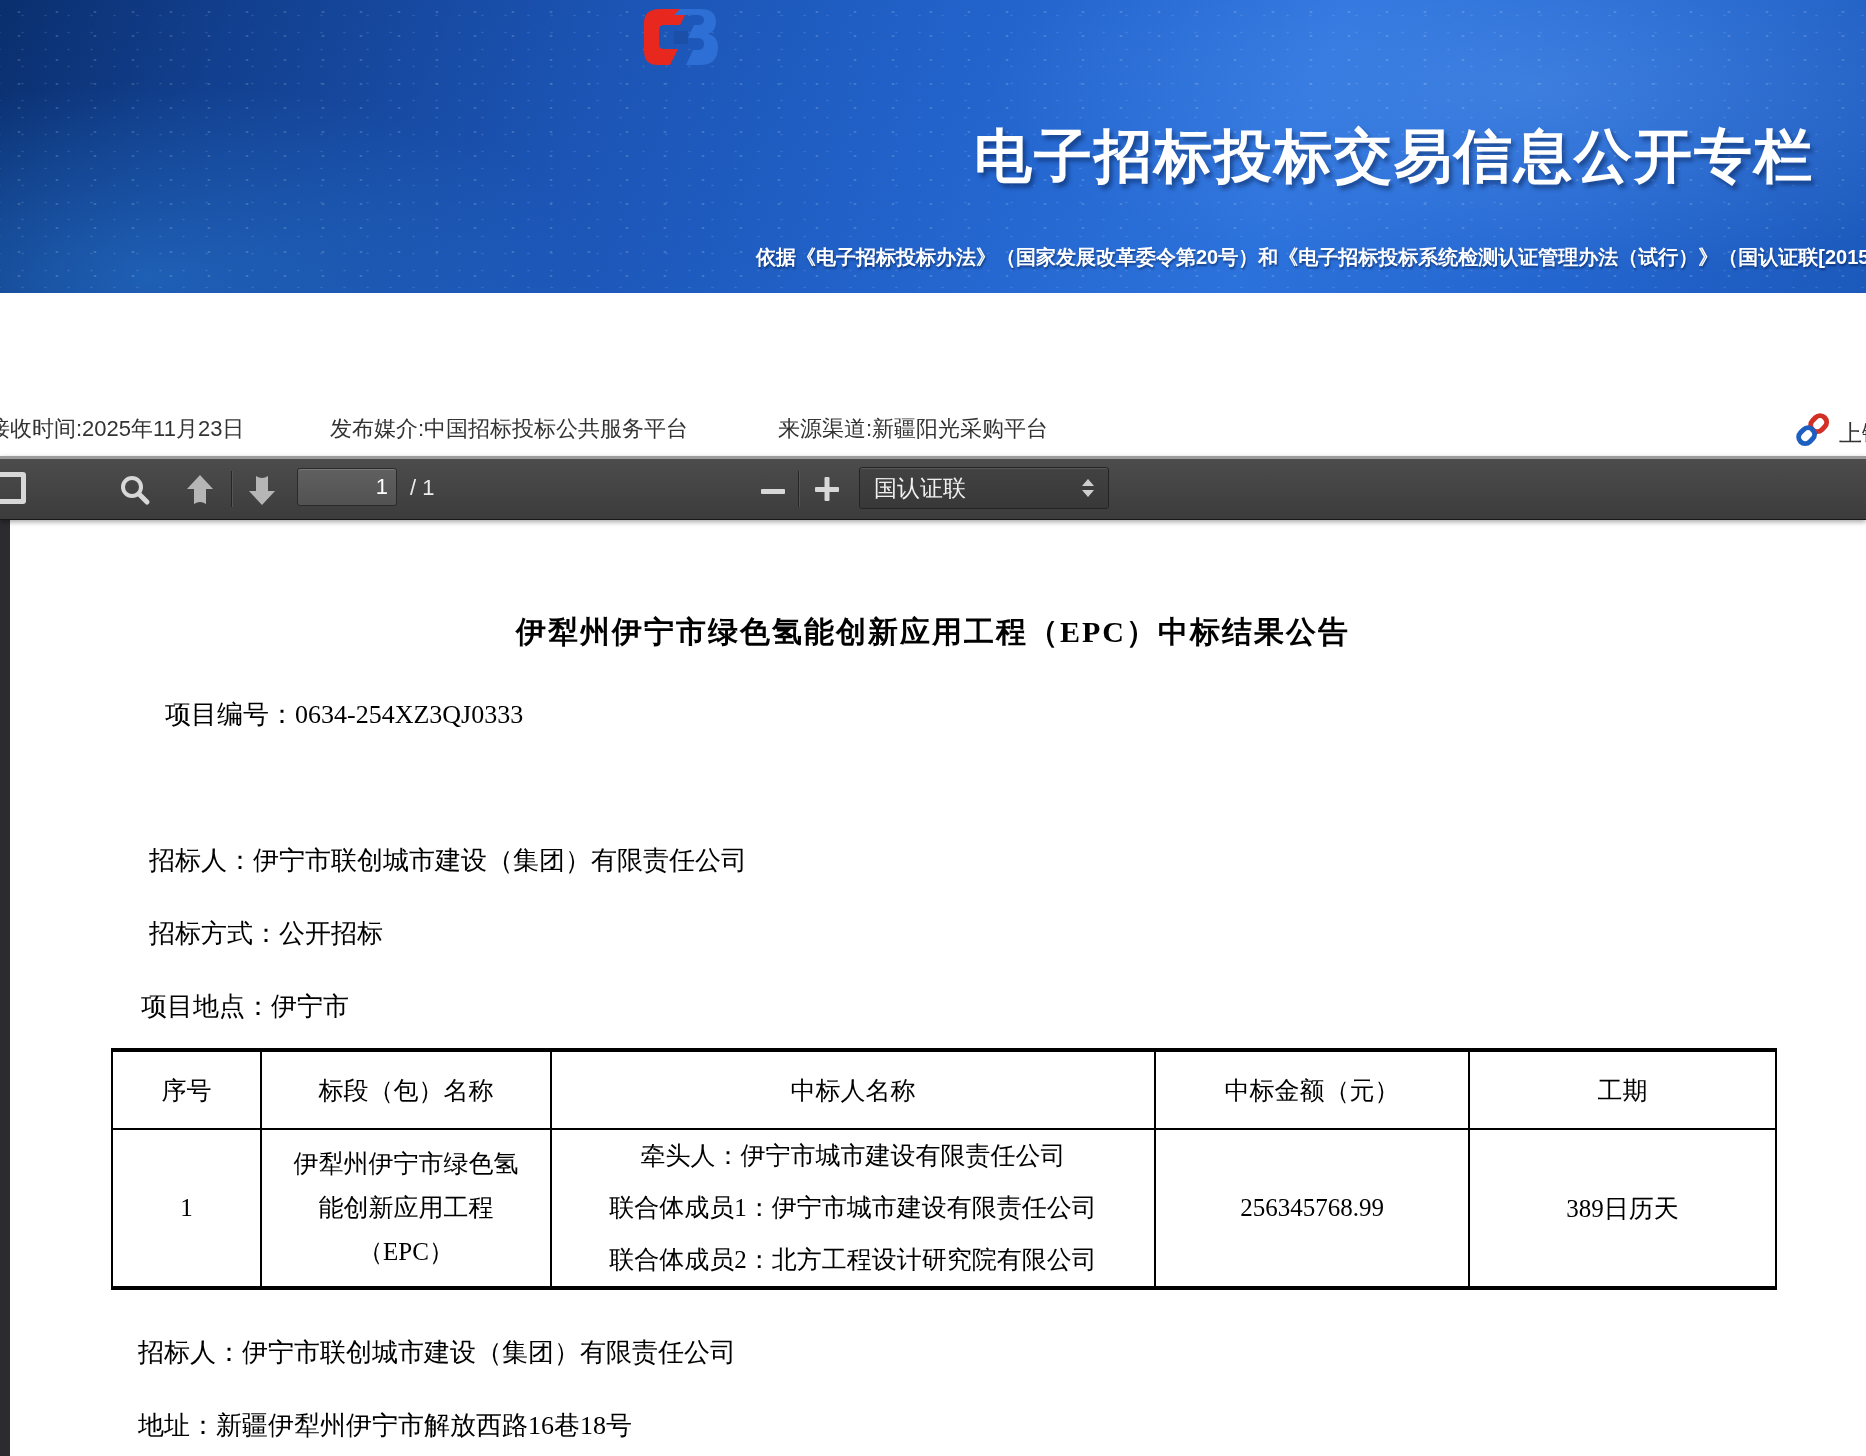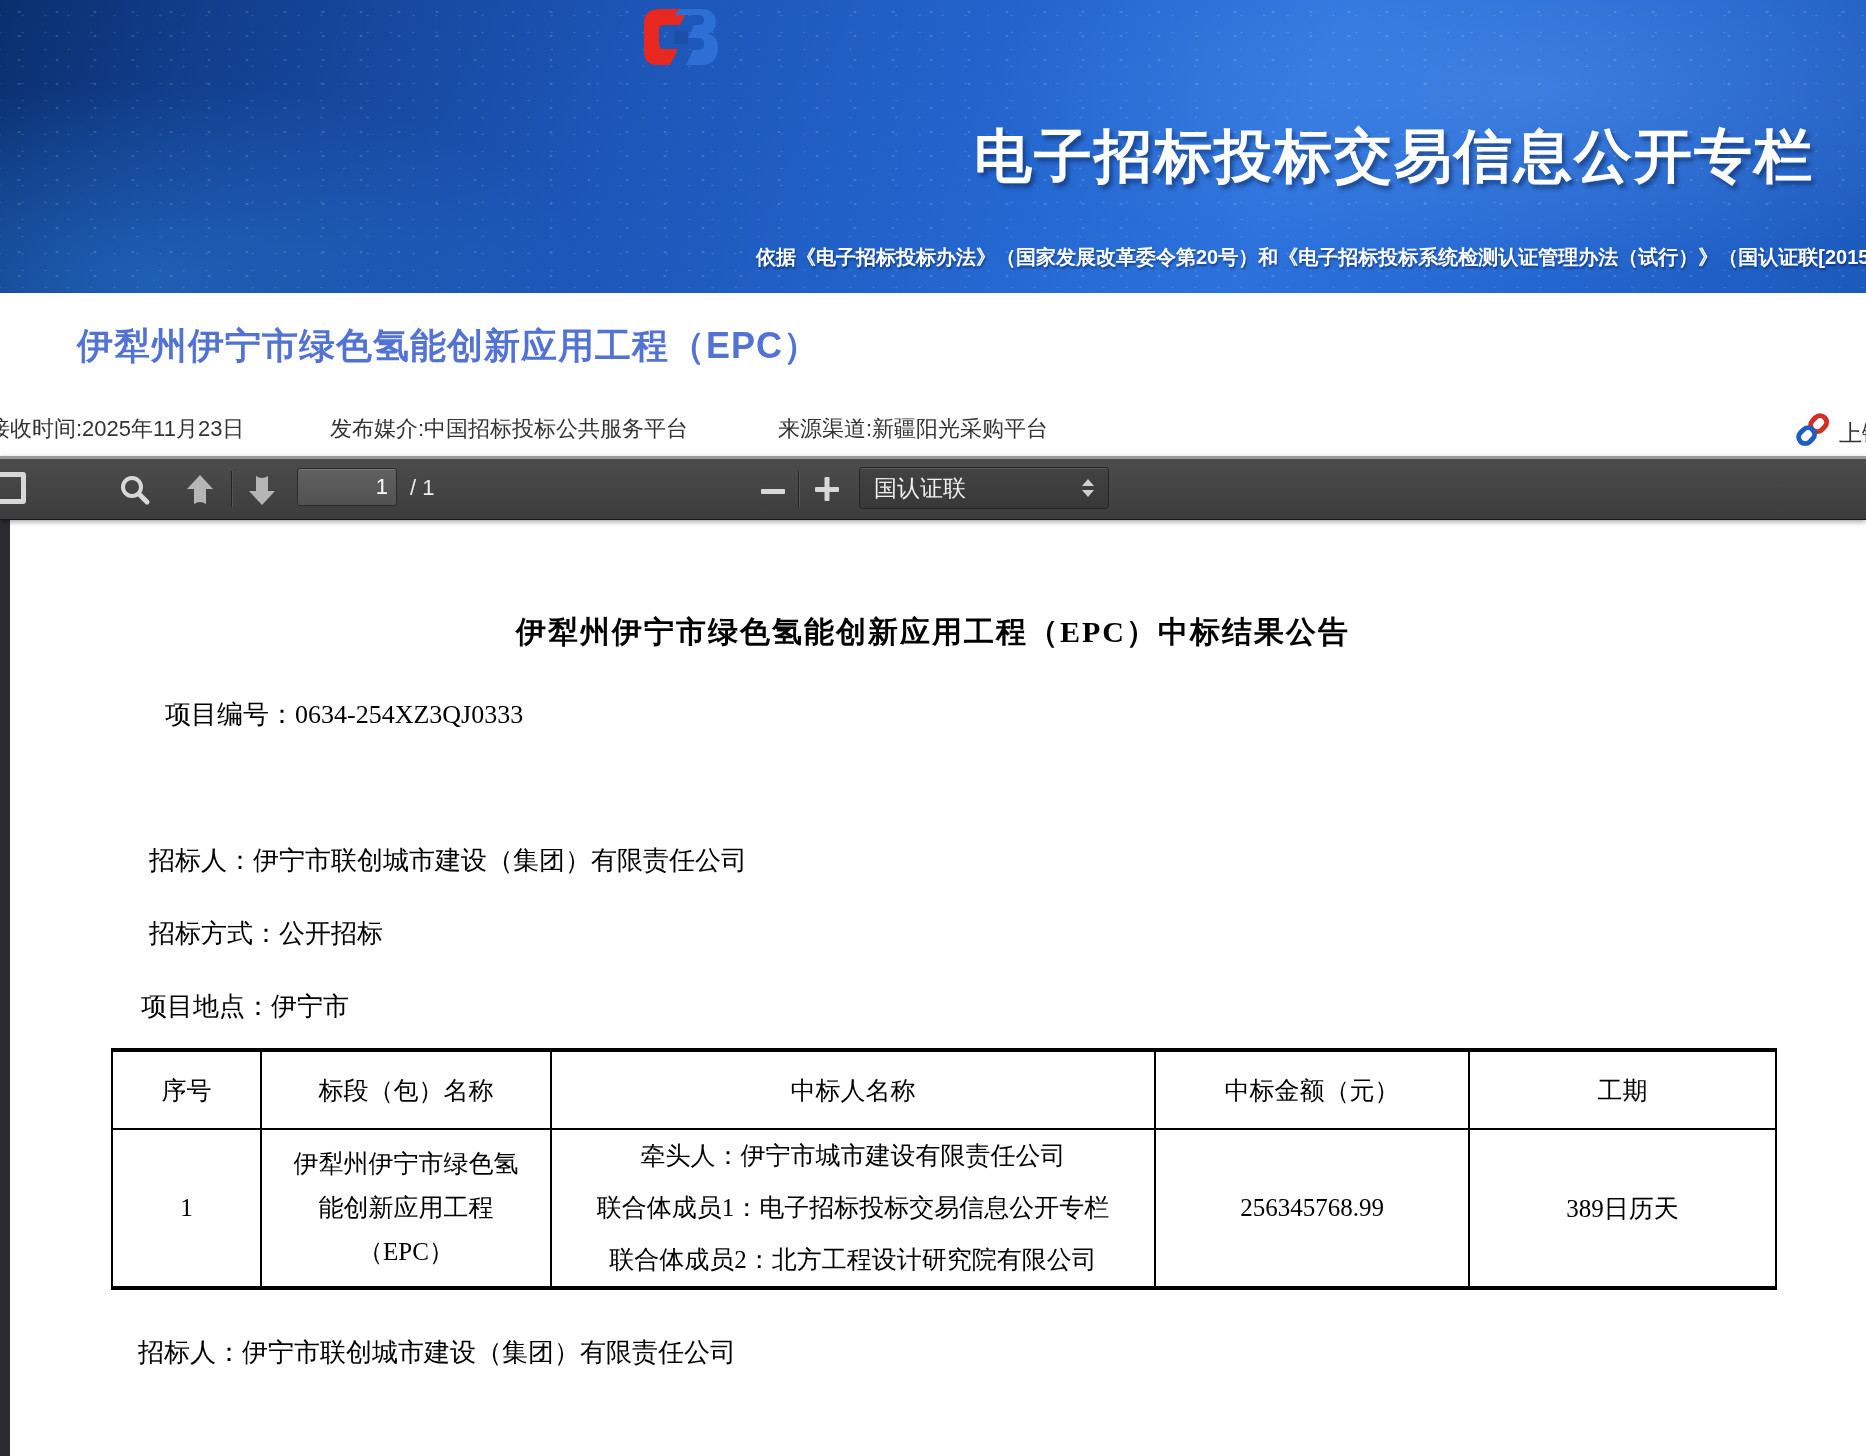--- a/index.html
+++ b/index.html
@@ -100,21 +100,20 @@
           <path fill="#e8281e" d="M30 1h28l-8 16H34q-5 0-5 5v14q0 5 5 5h14l-8 16H28Q14 57 14 43V15Q14 1 30 1z"></path>
           <path fill="#2e6fd6" d="M50 1h20q16 0 16 13 0 9-8 12 10 2 10 13 0 18-18 18H56l7-15h5q6 0 6-6t-6-6H58l6-13h4q6 0 6-5t-7-5H44z"></path>
           <rect x="44" y="23" width="14" height="13" fill="#1b4fa8"></rect>
         </svg>
       </span>
     </div>
     <div class="headline">电子招标投标交易信息公开专栏</div>
     <div class="notice">依据《电子招标投标办法》（国家发展改革委令第20号）和《电子招标投标系统检测认证管理办法（试行）》（国认证联[2015</div>
   </header>
 
-  <h1 class="article-title">伊犁州伊宁市绿色氢能创新应用工程（EPC）</h1>
 
   <div class="meta">
     <span class="meta-item meta-receive">接收时间:2025年11月23日</span>
     <span class="meta-item meta-media">发布媒介:中国招标投标公共服务平台</span>
     <span class="meta-item meta-source">来源渠道:新疆阳光采购平台</span>
     <span class="chain">
       <span>
         <svg width="36" height="40" viewBox="0 0 36 40">
           <g transform="rotate(45 18 20)">
             <rect x="11" y="3" width="13" height="17" rx="6.5" fill="none" stroke="#d22f27" stroke-width="5"></rect>
@@ -207,26 +206,27 @@
         <tbody>
           <tr class="data-row">
             <td>1</td>
             <td class="section-lines">
               <div>伊犁州伊宁市绿色氢</div>
               <div>能创新应用工程</div>
               <div>（EPC）</div>
             </td>
             <td class="cell-winner">
               <div class="winner-line">牵头人：伊宁市城市建设有限责任公司</div>
-              <div class="winner-line">联合体成员1：电子招标投标交易信息公开专栏</div>
+              <div class="winner-line">联合体成员1：伊宁市城市建设有限责任公司</div>
               <div class="winner-line">联合体成员2：北方工程设计研究院有限公司</div>
             </td>
             <td>256345768.99</td>
             <td>389日历天</td>
           </tr>
         </tbody>
       </table>
 
       <div class="doc-foot df0">招标人：伊宁市联创城市建设（集团）有限责任公司</div>
+      <div class="doc-foot df1">地址：新疆伊犁州伊宁市解放西路16巷18号</div>
     </div>
   </div>
 
 </div>
 
 </body></html>

